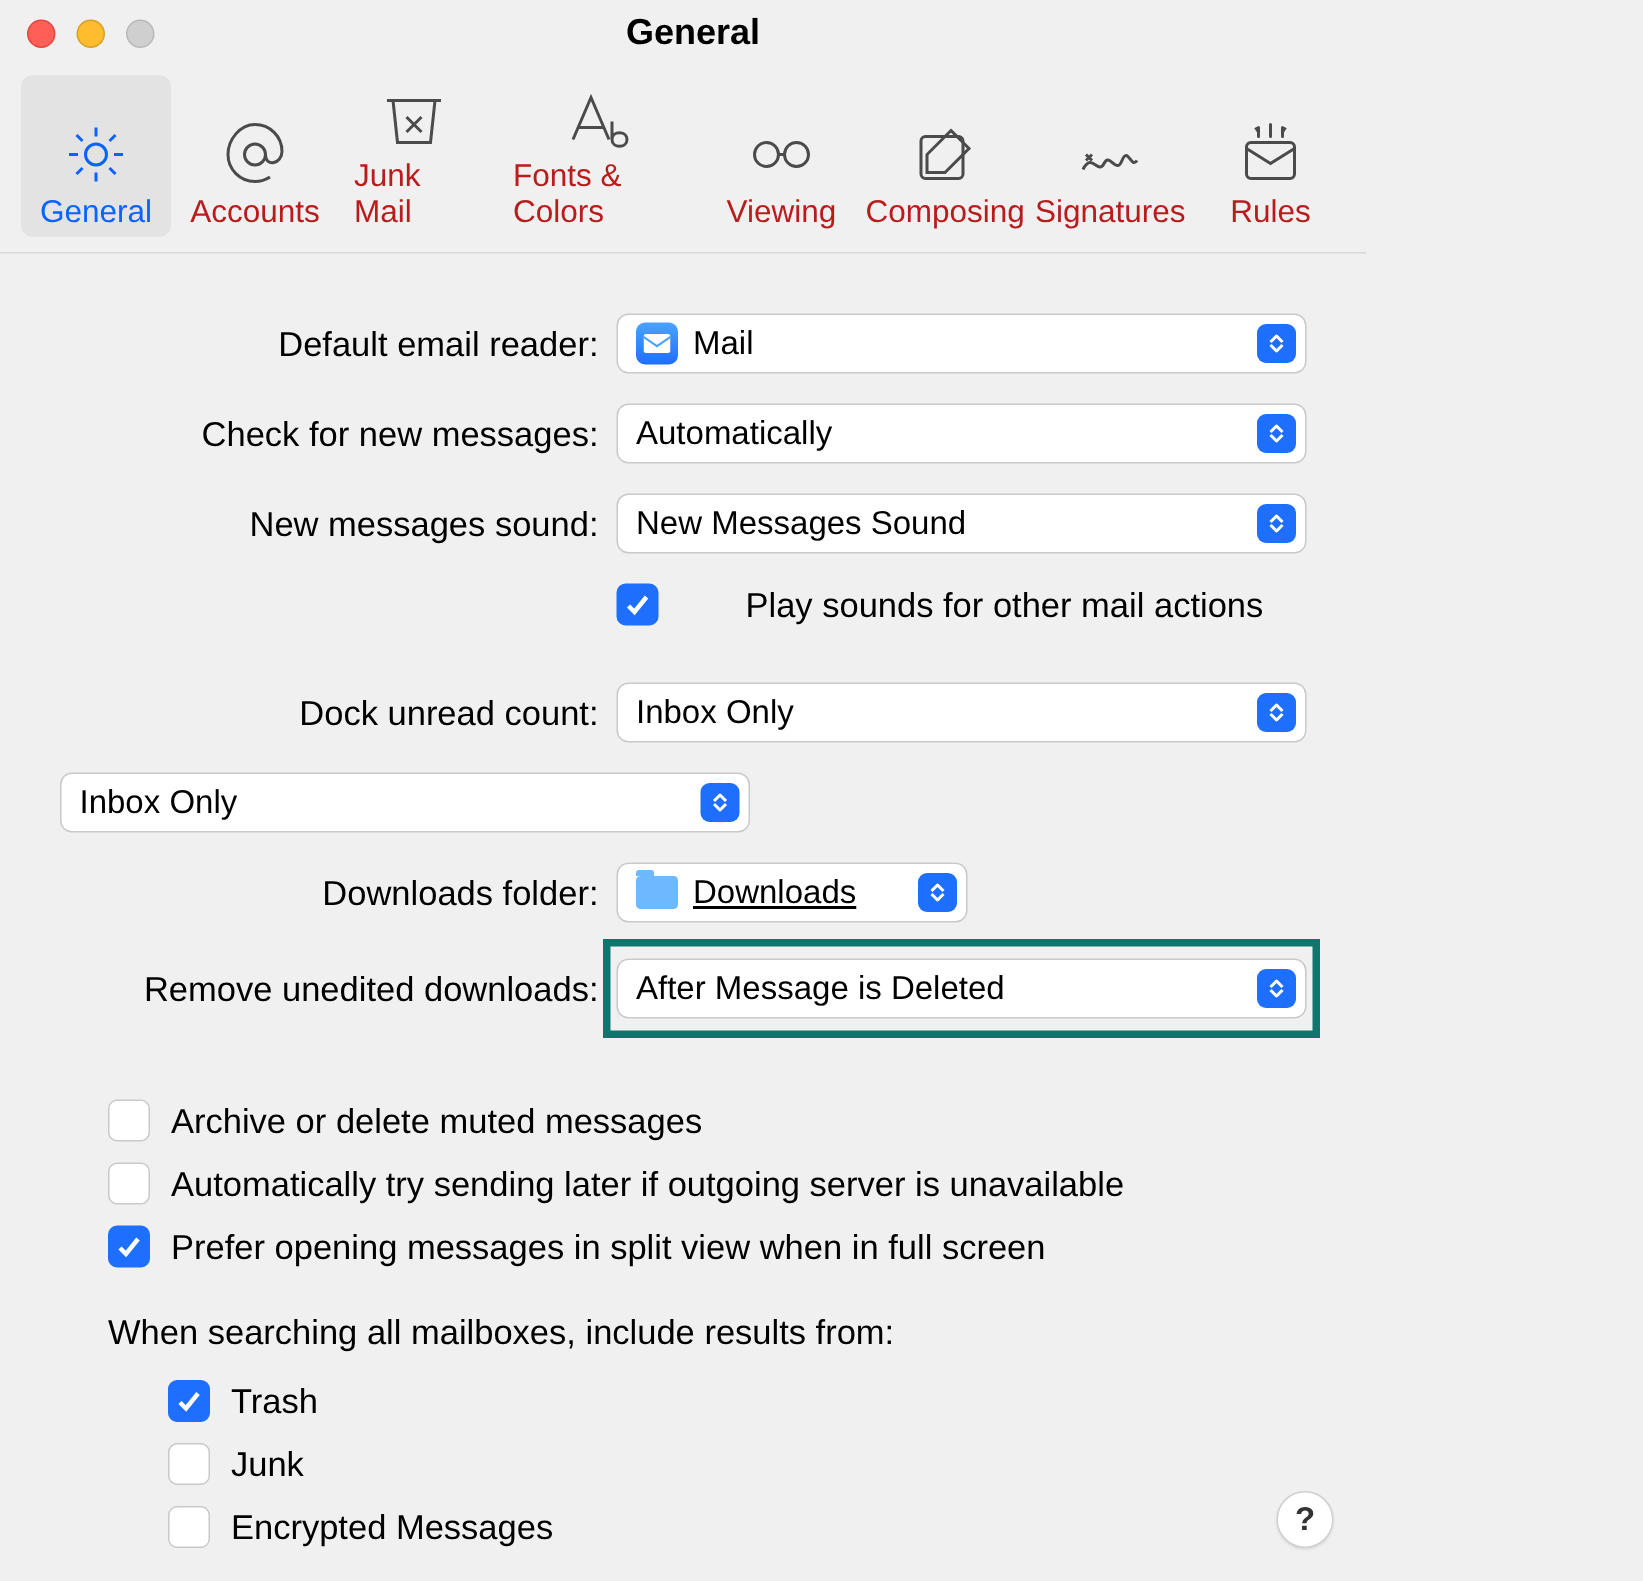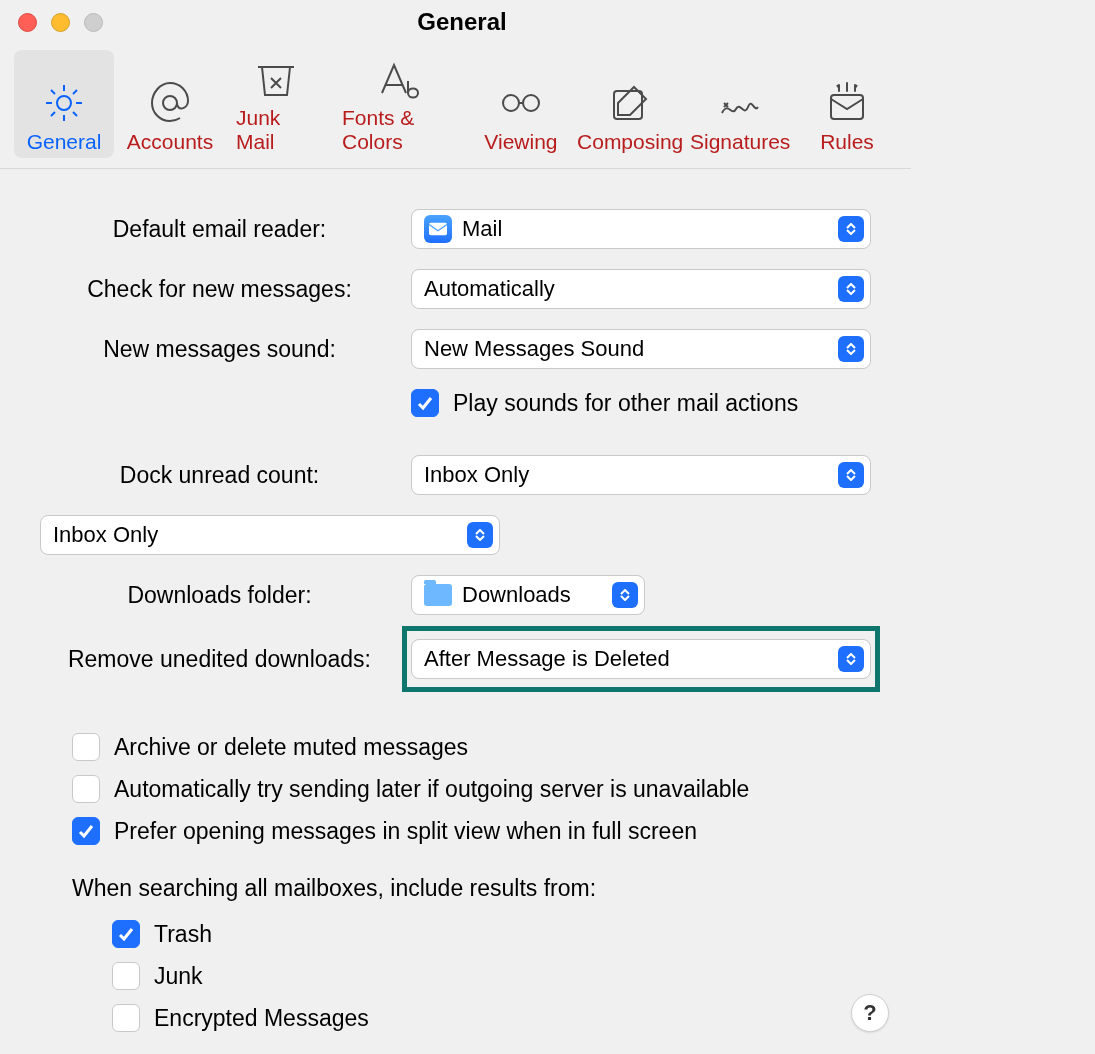--- a/index.html
+++ b/index.html
@@ -28,27 +28,27 @@
   .tab.selected{background:var(--tab-selected-bg);}
   .tab .icon{height:46px;display:flex;align-items:center;justify-content:center;}
   .tab .icon svg{width:44px;height:44px;fill:none;stroke:#4b4b4b;stroke-width:2;}
   .tab.selected .icon svg{stroke:var(--accent);}
   .tab-label{font-size:21px;color:#b91c1c;margin-top:4px;}
   .tab.selected .tab-label{color:var(--accent);}
 
   
   .content{padding:40px 40px 0 40px;}
   .row{display:flex;align-items:center;margin-bottom:20px;}
-  .lbl{width:410px;text-align:center;padding-right:12px;font-size:23px;}
+  .lbl{width:410px;text-align:right;padding-right:12px;font-size:23px;}
   .ctrl{flex:0 0 460px;}
 
   .popup{width:460px;height:40px;border:1px solid var(--border);border-radius:8px;background:#fff;display:flex;align-items:center;padding:0 6px 0 12px;box-sizing:border-box;font-size:22px;}
   .popup .txt{flex:1;white-space:nowrap;overflow:hidden;}
   .popup .arrows{width:26px;height:26px;border-radius:6px;background:#1f6fff;display:flex;flex-direction:column;align-items:center;justify-content:center;margin-left:6px;}
-  .popup.small{width:234px;}
+  .popup.small{width:234px;text-decoration:underline;}
   .arrows svg{width:10px;height:6px;stroke:#fff;stroke-width:2;fill:none;}
   .app-icon{width:28px;height:28px;border-radius:6px;background:linear-gradient(#4aa3ff,#1f6fff);display:flex;align-items:center;justify-content:center;margin-right:10px;}
   .app-icon svg{width:18px;height:14px;fill:#fff;}
   .folder-icon{width:28px;height:22px;border-radius:3px;background:#6db8ff;margin-right:10px;position:relative;}
   .folder-icon:before{content:"";position:absolute;top:-4px;left:0;width:12px;height:4px;background:#6db8ff;border-radius:2px 2px 0 0;}
 
   .highlight{border:5px solid #0f766e;padding:8px 4px;margin:-9px -9px;display:inline-block;}
 
   .chk-row{display:flex;align-items:center;font-size:23px;margin-bottom:14px;}
   .chk{width:26px;height:26px;border:1px solid var(--border);border-radius:6px;background:#fff;margin-right:14px;display:flex;align-items:center;justify-content:center;flex:0 0 26px;}
@@ -211,21 +211,21 @@
                 <path d="M1 1l4 4 4-4"></path>
               </svg>
             </span>
         </div>
       </div>
     </div>
 
     <div class="row" style="margin-bottom:8px;">
       <div class="lbl"></div>
       <div class="ctrl">
-        <div class="chk-row" style="margin-bottom:0;">
+        <div class="chk-row" style="margin-bottom:0;gap:44px;">
           <span class="chk on">
               <svg viewBox="0 0 18 18">
                 <path d="M3 10l4 4 8-10"></path>
               </svg>
             </span>
           <span>Play sounds for other mail actions</span>
         </div>
       </div>
     </div>
 

